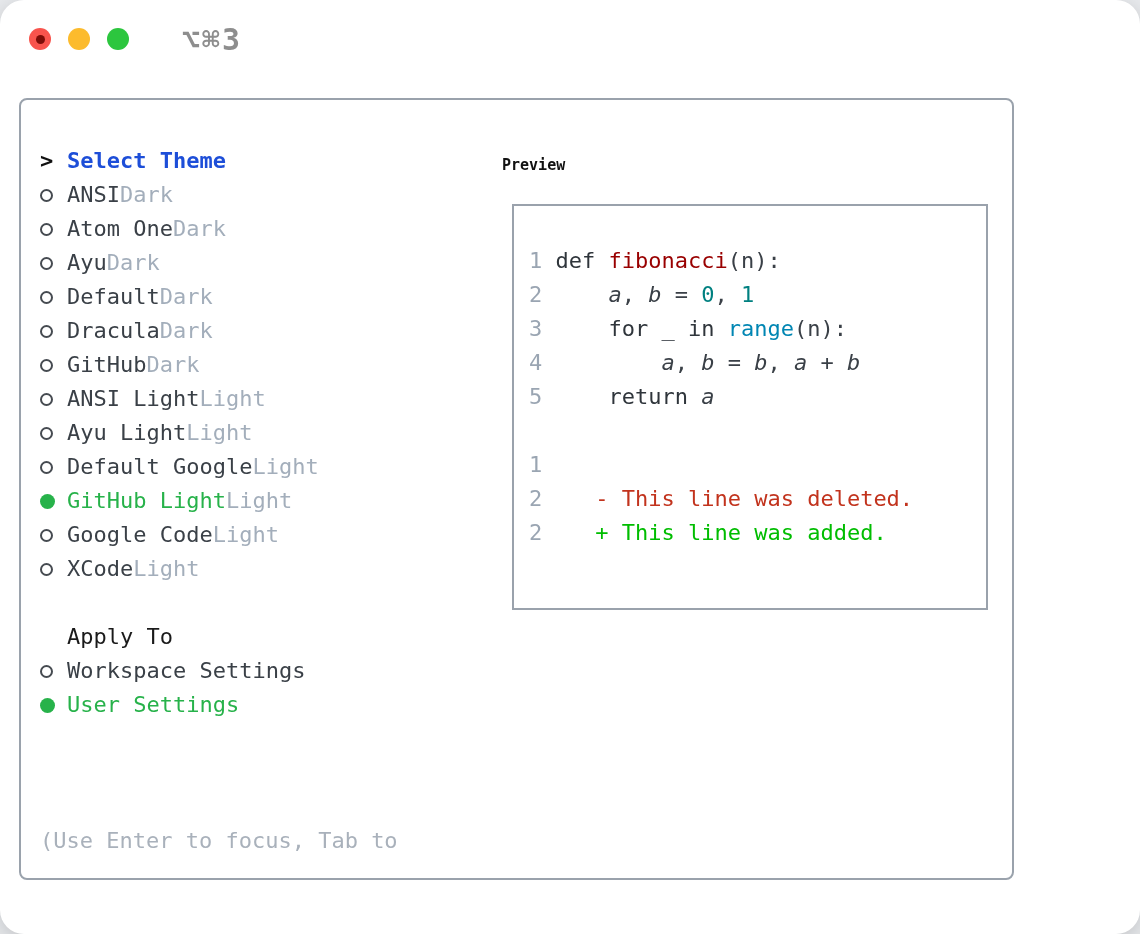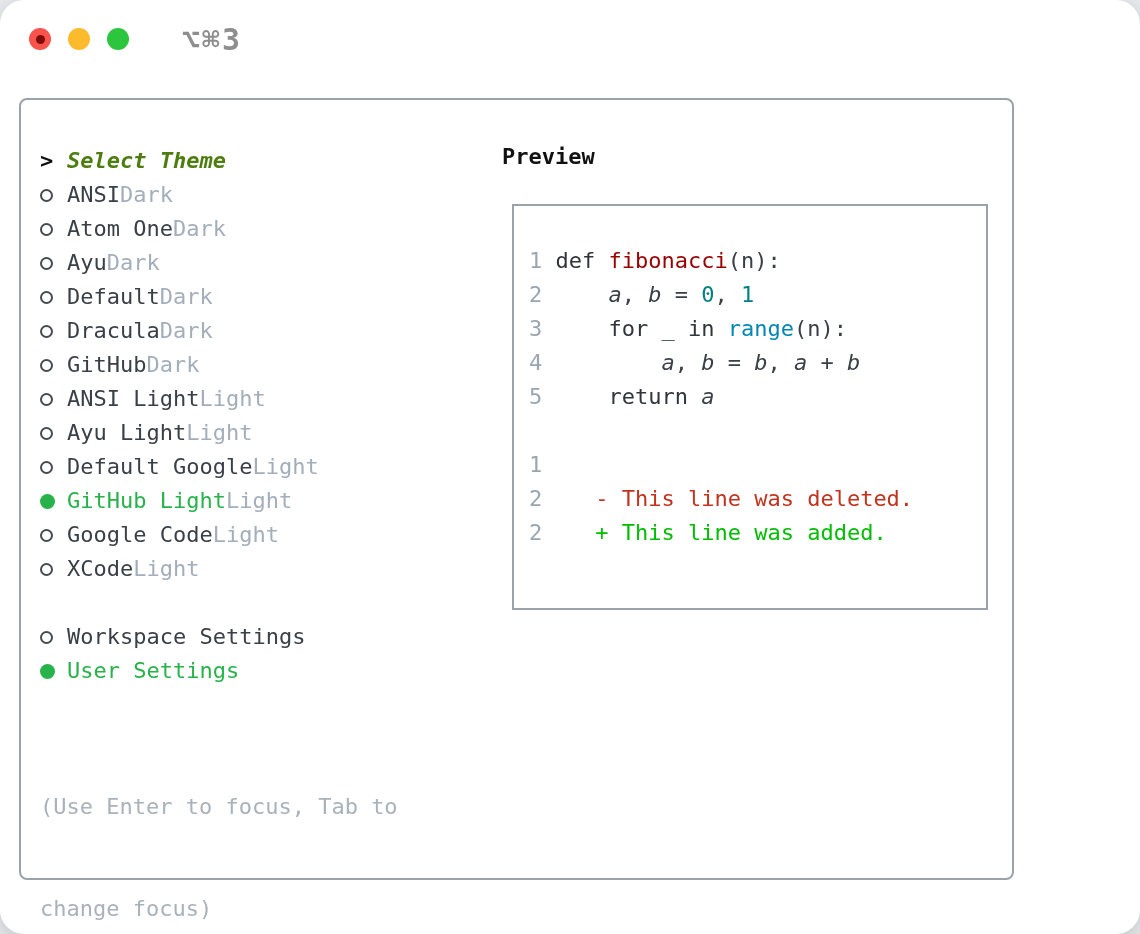--- a/index.html
+++ b/index.html
@@ -68,39 +68,39 @@
     font-size:22px;line-height:34px;
     color:var(--text-dark);
   }
   .row{display:flex;align-items:center;height:34px;white-space:pre;}
   .row.blank{height:34px;}
   .marker{
     display:inline-flex;width:27px;align-items:center;
     flex:0 0 27px;
   }
   .prompt{font-weight:bold;color:#111;}
-  .header-label{font-weight:bold;color:#4d7c0f;font-style:italic;}
+  .header-label{font-weight:bold;color:#1d4ed8;}
   .circle{
     width:13px;height:13px;border-radius:50%;
     border:2px solid #464b51;background:transparent;
   }
   .circle.filled{
     width:15px;height:15px;border:none;background:var(--accent-green);
   }
   .theme-name{color:var(--text-dark);}
   .theme-row.selected .theme-name{color:var(--accent-green);}
   .variant{color:var(--muted);}
   .apply-label{color:#1a1a1a;}
   .option-label{color:var(--text-dark);}
   .option-row.selected .option-label{color:var(--accent-green);}
   .hint{color:var(--hint);line-height:34px;white-space:pre;}
   
   .preview-header{
-    position:absolute;left:481px;top:40px;
-    font-size:22px;line-height:34px;font-weight:bold;color:#111;
+    position:absolute;left:481px;top:48px;
+    font-size:15px;line-height:34px;font-weight:bold;color:#111;
   }
   .preview-box{
     position:absolute;left:491px;top:104px;
     width:476px;height:406px;
     border:2px solid var(--panel-border);
     background:#ffffff;
     padding:38px 0 0 15px;
     overflow:hidden;
   }
   .code-row{
@@ -150,20 +150,24 @@
           <div class="row theme-row"><span class="marker"><span class="circle"></span></span><span class="theme-name">ANSI Light</span> <span class="variant">Light</span></div>
           <div class="row theme-row"><span class="marker"><span class="circle"></span></span><span class="theme-name">Ayu Light</span> <span class="variant">Light</span></div>
           <div class="row theme-row"><span class="marker"><span class="circle"></span></span><span class="theme-name">Default Google</span> <span class="variant">Light</span></div>
           <div class="row theme-row selected"><span class="marker"><span class="circle filled"></span></span><span class="theme-name">GitHub Light</span> <span class="variant">Light</span></div>
           <div class="row theme-row"><span class="marker"><span class="circle"></span></span><span class="theme-name">Google Code</span> <span class="variant">Light</span></div>
           <div class="row theme-row"><span class="marker"><span class="circle"></span></span><span class="theme-name">XCode</span> <span class="variant">Light</span></div>
         </div>
 
       <div class="row blank"></div>
 
+      <div class="row">
+        <span class="marker"></span>
+        <span class="apply-label">Apply To</span>
+      </div>
 
       <div id="apply-items">
           <div class="row option-row"><span class="marker"><span class="circle"></span></span><span class="option-label">Workspace Settings</span></div>
           <div class="row option-row selected"><span class="marker"><span class="circle filled"></span></span><span class="option-label">User Settings</span></div>
         </div>
 
       <div class="row blank"></div>
 
       <div class="hint">
         <div>(Use Enter to focus, Tab to</div>

